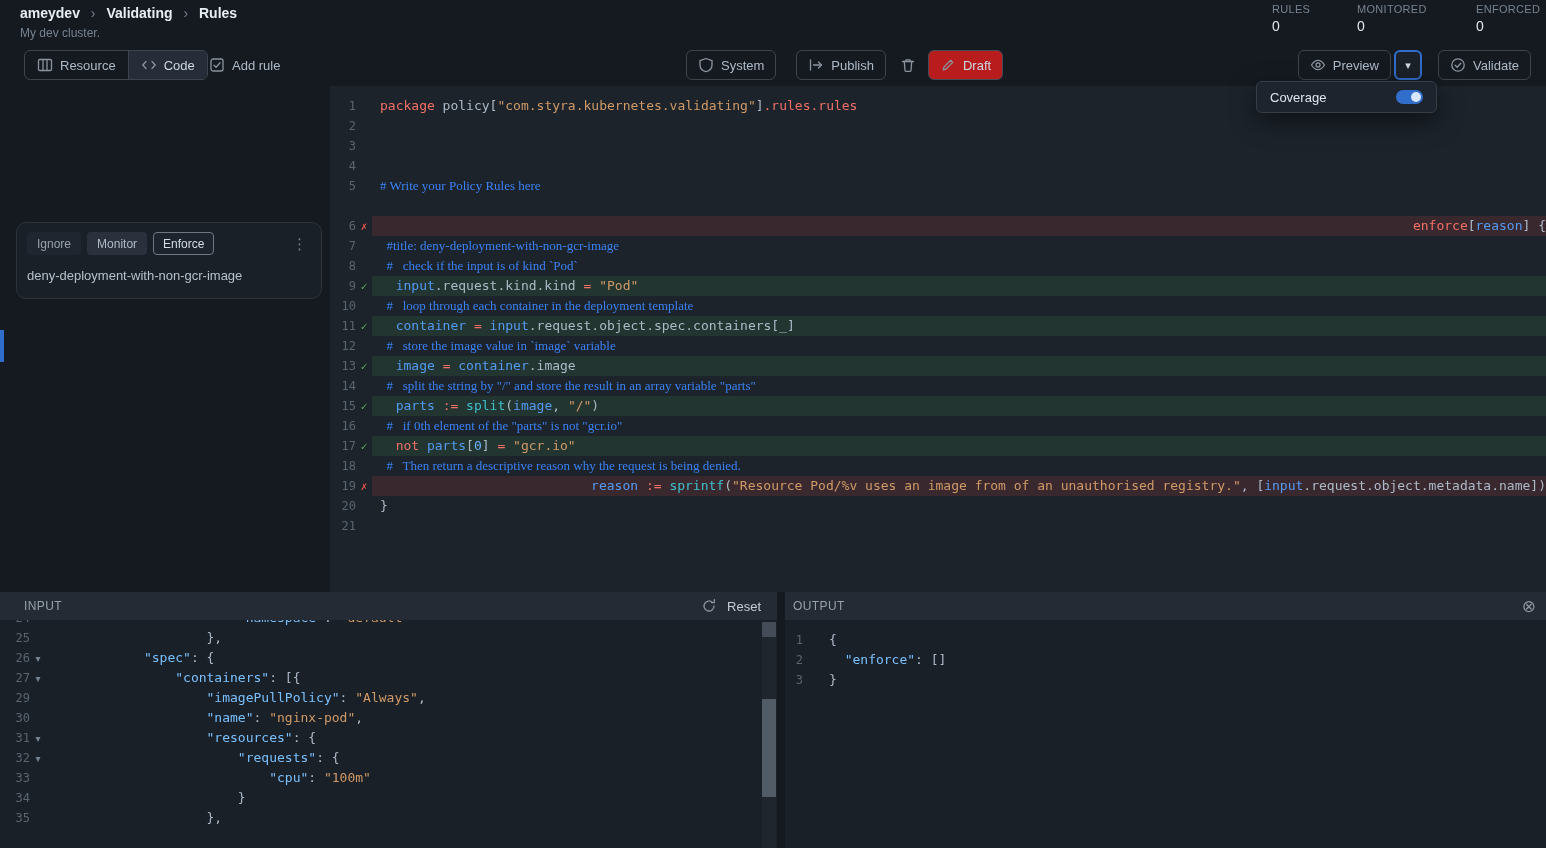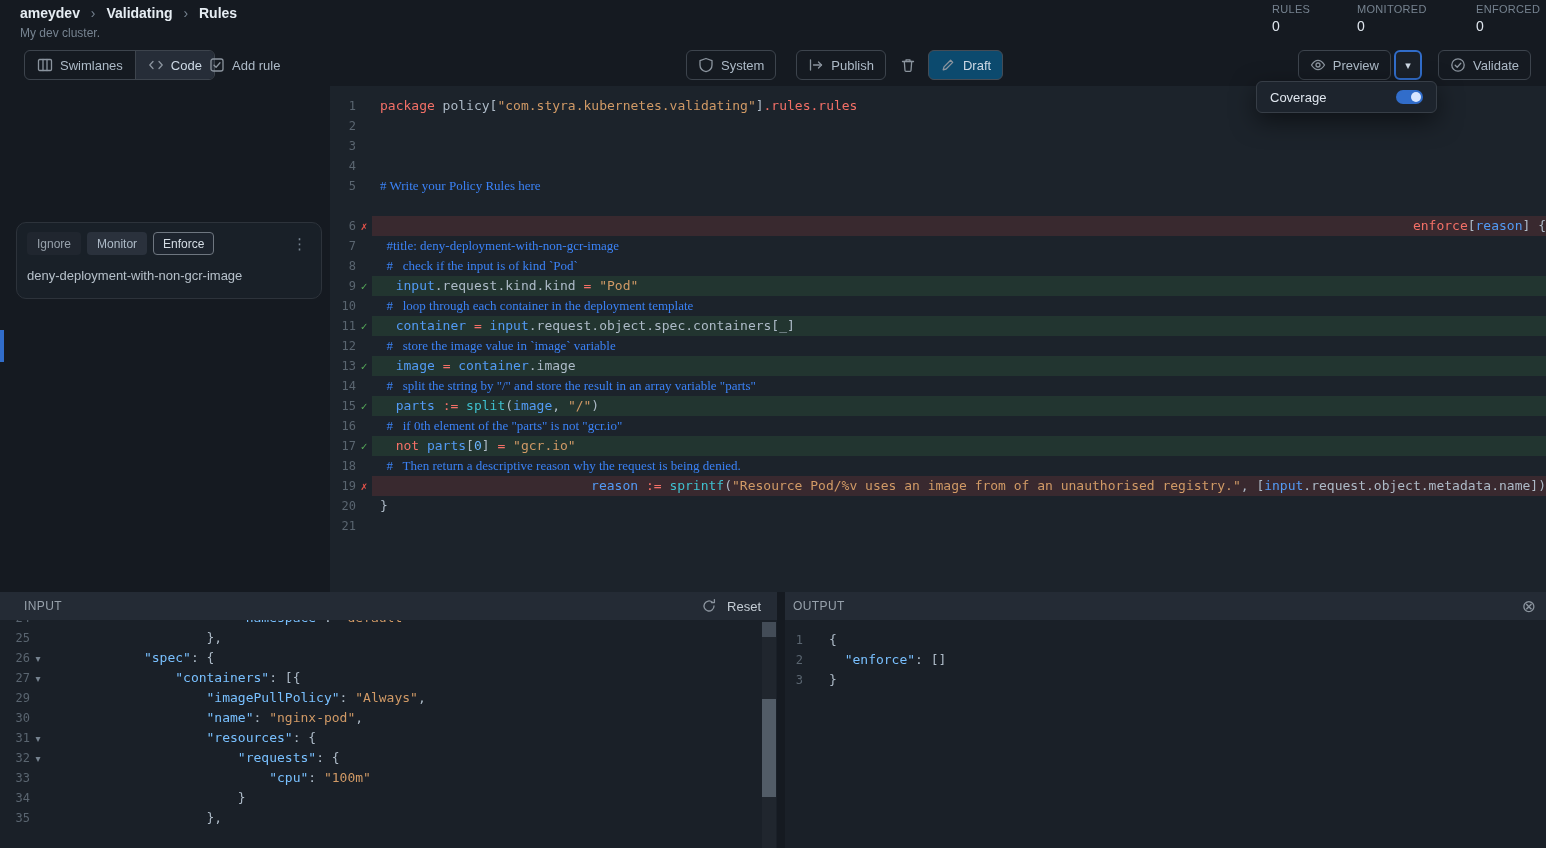--- a/index.html
+++ b/index.html
@@ -15,21 +15,21 @@
   .stat { display:flex; flex-direction:column; }
   .stat:nth-child(1){ width:85px; } .stat:nth-child(2){ width:119px; } .stat:nth-child(3){ width:62px; }
   .stat .lab { font-size:11px; color:#768390; letter-spacing:.3px; }
   .stat .val { font-size:14px; color:#dfe6ee; margin-top:3px; }
 
   
   .toolbar { position:absolute; left:0; top:44px; width:100%; height:42px; }
   .btn { display:inline-flex; align-items:center; gap:7px; height:30px; padding:0 11px;
          border:1px solid #3d444d; border-radius:6px; color:#adbac7; font-size:13px; background:transparent; cursor:pointer; }
   .btn.noborder { border-color:transparent; }
-  .btn.selected { background:#0c4a6e; border-color:#444c56; color:#cdd9e5; }
+  .btn.selected { background:#b91c1c; border-color:#444c56; color:#cdd9e5; }
   .ico { display:inline-flex; width:16px; height:16px; align-items:center; justify-content:center; color:#8b949e; flex:none; }
   .ico svg { width:16px; height:16px; stroke:currentColor; fill:none; stroke-width:1.3; stroke-linecap:round; stroke-linejoin:round; }
 
   .segmented { position:absolute; left:24px; top:6px; display:flex; height:30px;
                border:1px solid #3d444d; border-radius:6px; overflow:hidden; }
   .seg { display:flex; align-items:center; gap:7px; padding:0 12px; font-size:13px; color:#adbac7; cursor:pointer; }
   .seg + .seg { border-left:1px solid #3d444d; }
   .seg.active { background:#262d38; color:#cdd9e5; }
 
   .add-rule { position:absolute; left:197px; top:6px; }
@@ -135,21 +135,21 @@
 <div class="toolbar">
   <div class="segmented">
     <div class="seg">
       <span class="ico">
         <svg viewBox="0 0 16 16">
             <rect x="1.5" y="2.5" width="13" height="11" rx="1.2"></rect>
             <line x1="6" y1="2.5" x2="6" y2="13.5"></line>
             <line x1="10" y1="2.5" x2="10" y2="13.5"></line>
           </svg>
       </span>
-      <span>Swimlanes</span>
+      <span>Resource</span>
     </div>
     <div class="seg active">
       <span class="ico">
         <svg viewBox="0 0 16 16">
             <polyline points="5,4.5 1.8,8 5,11.5"></polyline>
             <polyline points="11,4.5 14.2,8 11,11.5"></polyline>
           </svg>
       </span>
       <span>Code</span>
     </div>

